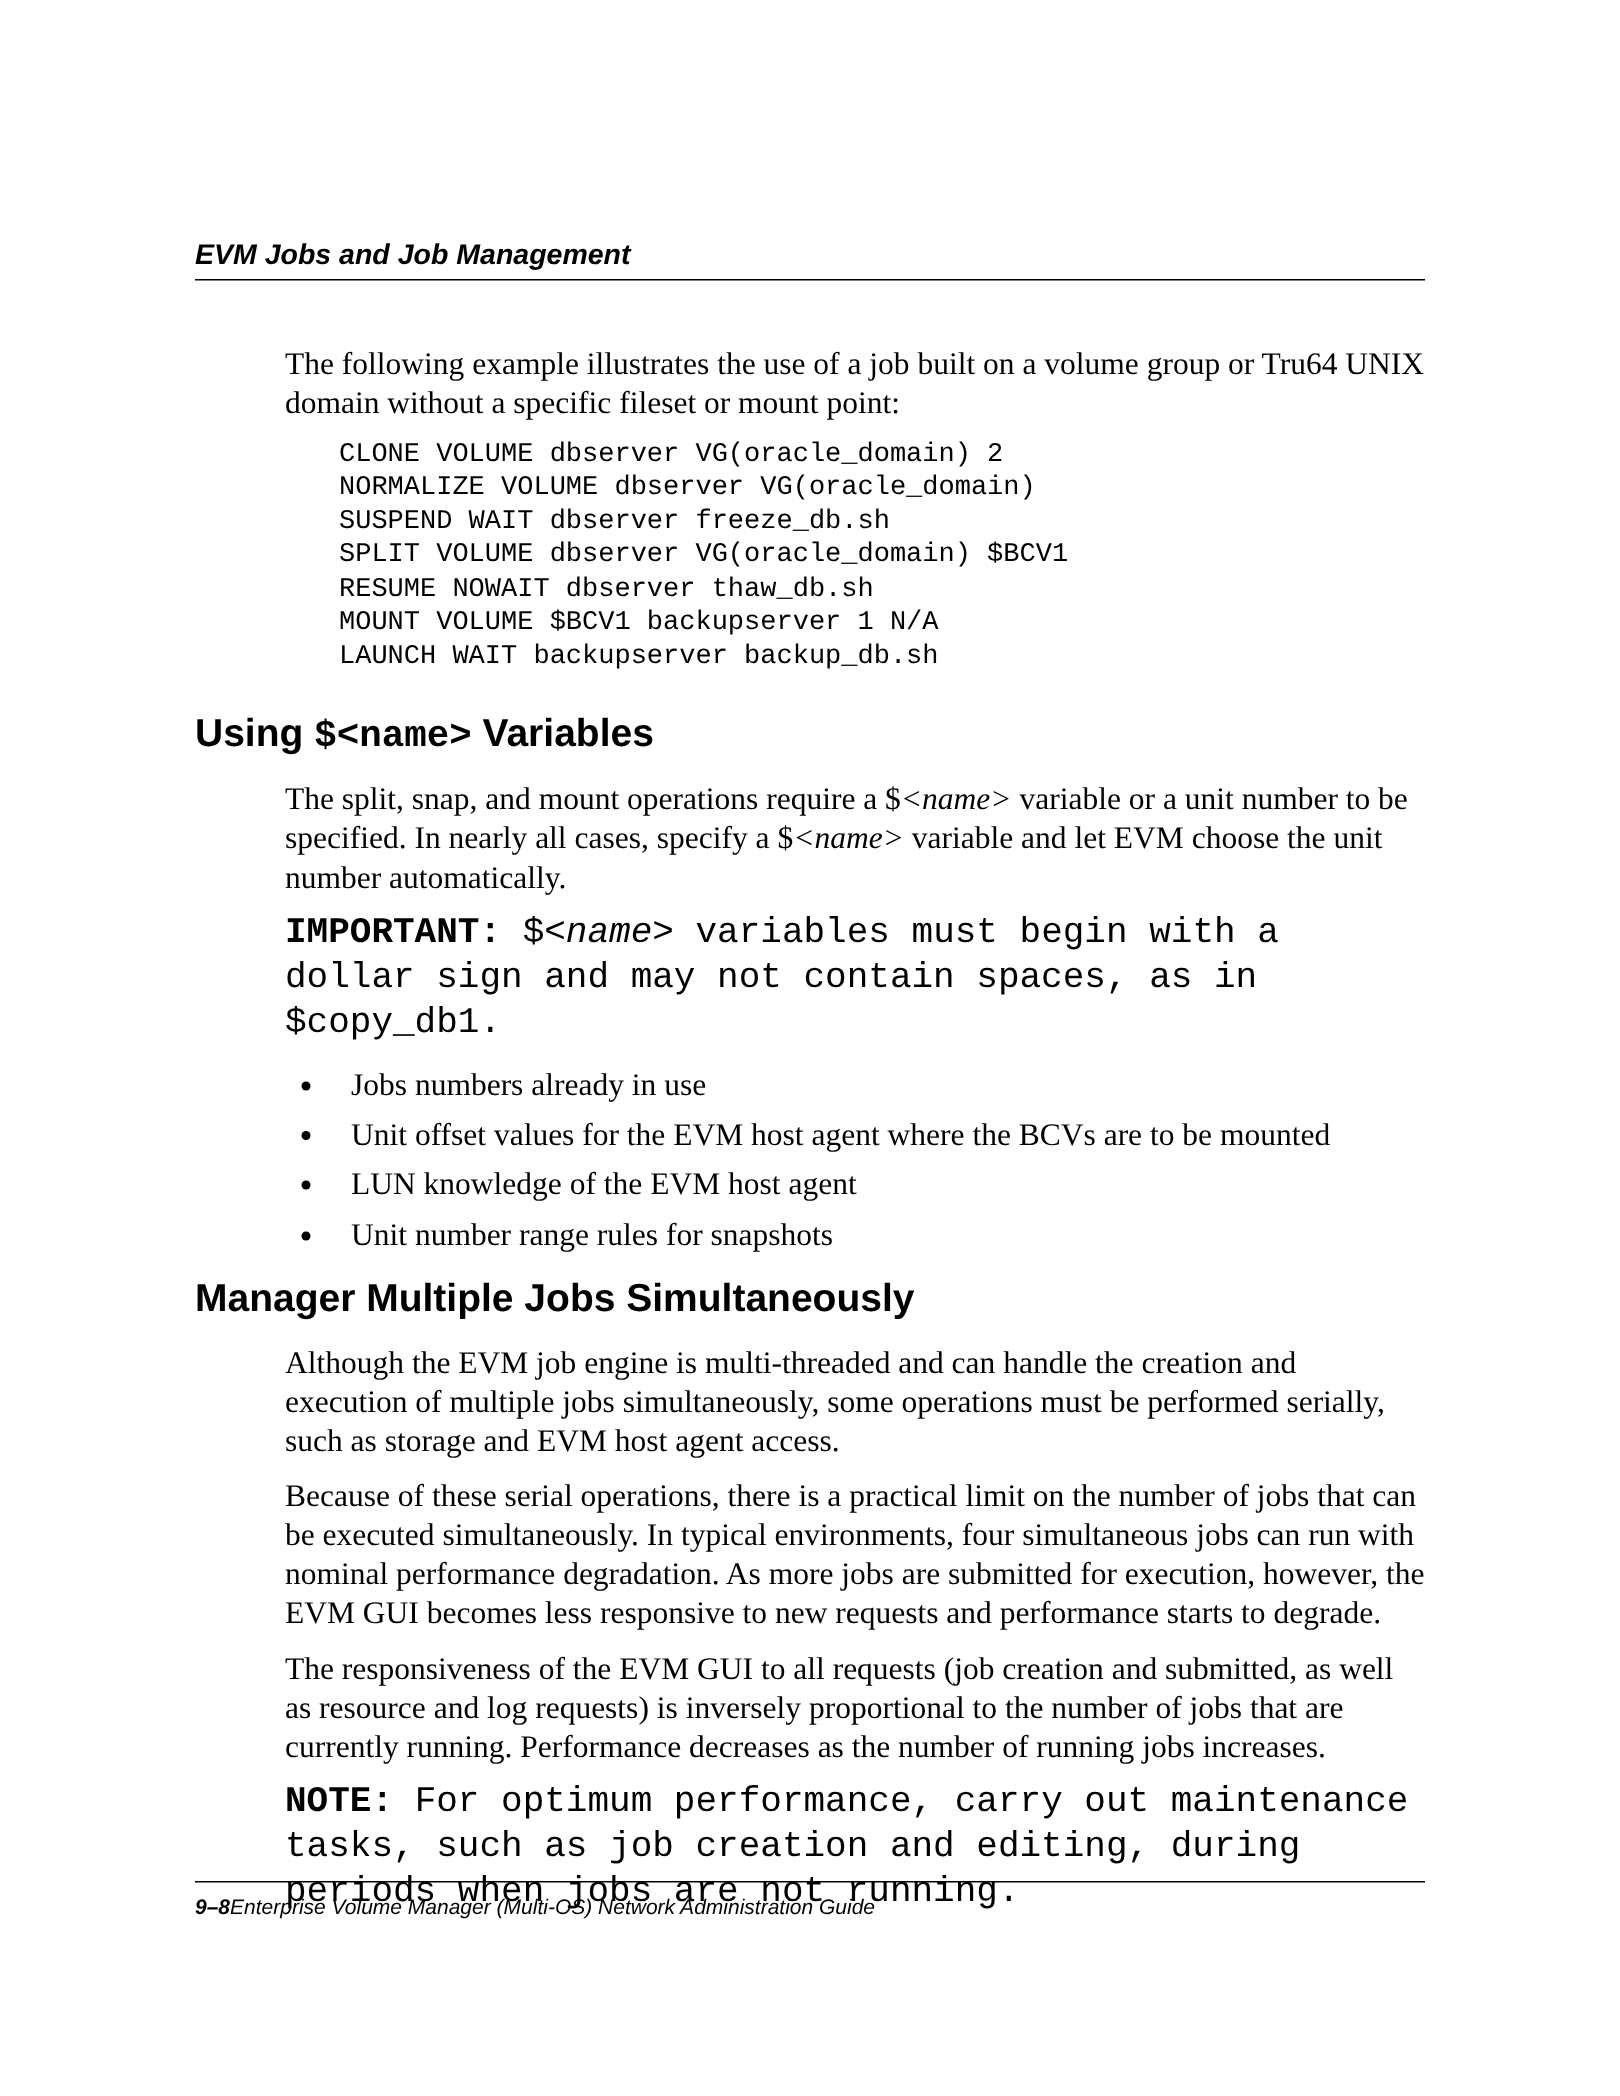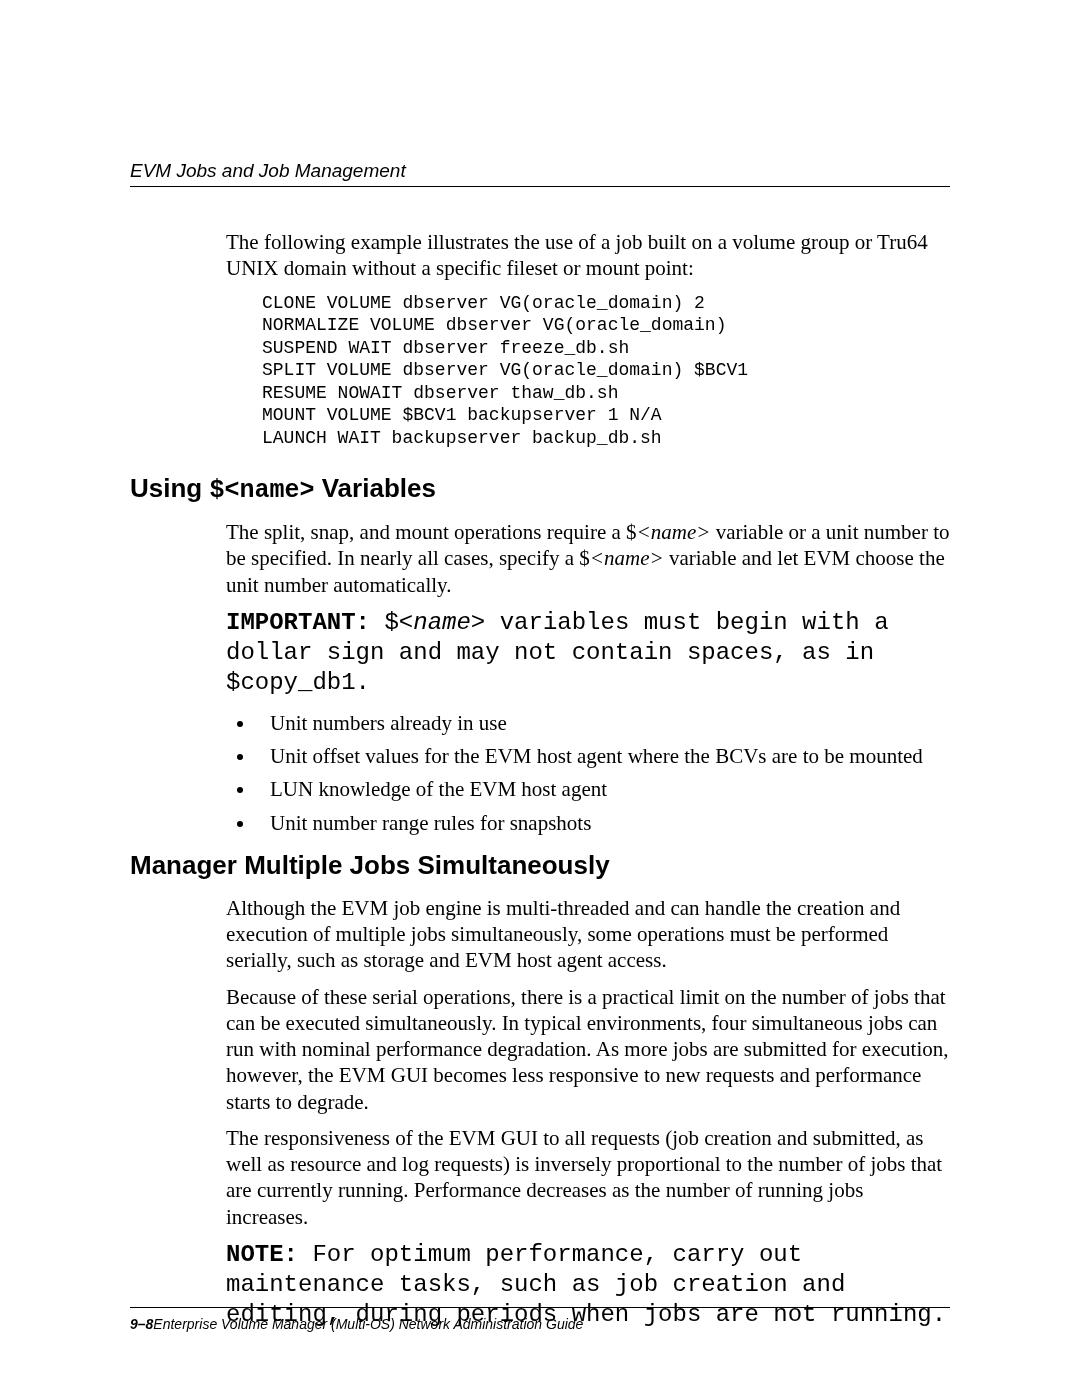--- a/index.html
+++ b/index.html
@@ -13,30 +13,30 @@
   .page {
     box-sizing: border-box;
     width: 1080px;
     padding: 160px 130px 200px 130px;
     position: relative;
   }
   .header-title {
     font-style: italic;
     font-size: 19px;
     font-family: Arial, Helvetica, sans-serif;
-    font-weight: 400;
+    font-weight: 700;
     padding-bottom: 4px;
   }
   .hr-top {
     border: none;
     border-top: 1.5px solid #000;
     margin: 0 0 42px 0;
   }
   .body-indent {
-    margin-left: 96px;
+    margin-left: 60px;
   }
   p.body {
     font-size: 21px;
     line-height: 1.25;
     margin: 0 0 10px 0;
   }
   pre.code {
     font-family: "Courier New", Courier, monospace;
     font-size: 18px;
     line-height: 1.25;
@@ -128,21 +128,21 @@
     <p class="body">
       <span>The split, snap, and mount operations require a $</span><span class="ivar">&lt;name&gt;</span><span> variable or a unit number to be specified. In nearly all cases, specify a $</span><span class="ivar">&lt;name&gt;</span><span> variable and let EVM choose the unit number automatically.</span>
     </p>
 
     <p class="note">
       <span class="label">IMPORTANT:</span><span>  $</span><span class="ivar">&lt;name&gt;</span><span> variables must begin with a dollar sign and may not contain spaces, as in $copy_db1.</span>
     </p>
 
 
     <ul class="bullets">
-      <li>Unit numbers already in use</li>
+      <li>Jobs numbers already in use</li>
       <li>Unit offset values for the EVM host agent where the BCVs are to be mounted</li>
       <li>LUN knowledge of the EVM host agent</li>
       <li>Unit number range rules for snapshots</li>
     </ul>
   </div>
 
   <h2 class="section">Manager Multiple Jobs Simultaneously</h2>
 
   <div class="body-indent">
     <p class="body">Although the EVM job engine is multi-threaded and can handle the creation and execution of multiple jobs simultaneously, some operations must be performed serially, such as storage and EVM host agent access.</p>

